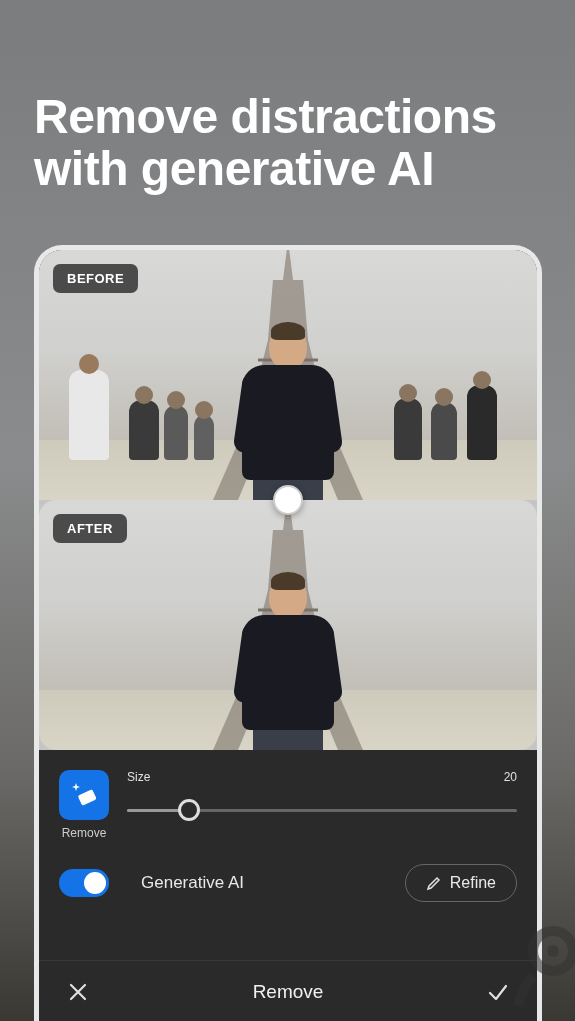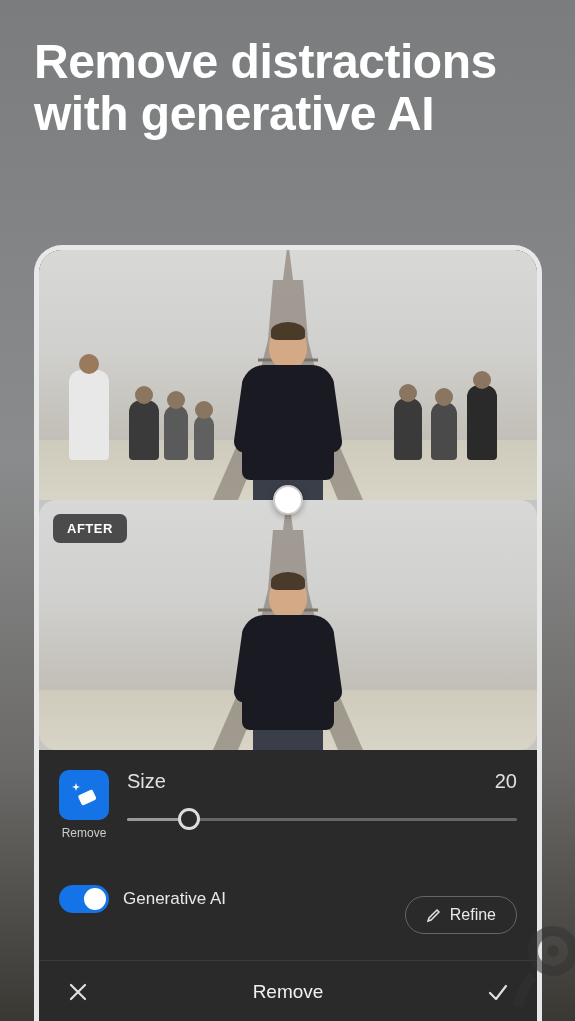--- a/index.html
+++ b/index.html
@@ -5,21 +5,21 @@
 * { margin: 0; padding: 0; box-sizing: border-box; }
 body {
   width: 575px;
   height: 1021px;
   font-family: -apple-system, BlinkMacSystemFont, "Segoe UI", Helvetica, Arial, sans-serif;
   background: linear-gradient(180deg, #7a7c7e 0%, #8a8b8c 45%, #6b6a68 75%, #3a3833 100%);
   position: relative;
   overflow: hidden;
 }
 .hero-text {
-  padding: 36px 34px 0 34px;
+  padding: 91px 34px 0 34px;
   color: #fff;
 }
 .hero-title {
   font-size: 48px;
   font-weight: 700;
   line-height: 1.08;
   letter-spacing: -0.5px;
 }
 .hero-subtitle {
   font-size: 16px;
@@ -206,21 +206,21 @@
 .tool-label {
   font-size: 12px;
   color: #ccc;
 }
 .size-area {
   flex: 1;
 }
 .size-header {
   display: flex;
   justify-content: space-between;
-  font-size: 20px;
+  font-size: 12px;
   color: #e0e0e0;
   margin-bottom: 14px;
 }
 .size-slider {
   position: relative;
   height: 24px;
   display: flex;
   align-items: center;
 }
 .track {
@@ -247,21 +247,21 @@
   width: 22px;
   height: 22px;
   background: #2a2a2a;
   border: 3px solid #ddd;
   border-radius: 50%;
 }
 .row2 {
   display: flex;
   align-items: center;
   margin-top: 24px;
-  gap: 14px;
+  gap: 32px;
 }
 .toggle {
   width: 50px;
   height: 28px;
   background: #1473e6;
   border-radius: 14px;
   position: relative;
 }
 .toggle-knob {
   position: absolute;
@@ -279,21 +279,20 @@
 }
 .refine-btn {
   display: flex;
   align-items: center;
   gap: 8px;
   border: 1.5px solid #666;
   border-radius: 22px;
   padding: 9px 20px;
   font-size: 16px;
   color: #e8e8e8;
-  margin-top: 32px;
 }
 .bottom-bar {
   margin-top: auto;
   display: flex;
   align-items: center;
   justify-content: space-between;
   padding: 20px 8px 22px;
   border-top: 1px solid #3a3a3a;
   margin-left: -20px;
   margin-right: -20px;
@@ -348,20 +347,21 @@
       <div class="person-main">
         <div class="head">
             <div class="hair"></div>
           </div>
         <div class="body-m">
             <div class="arm-l"></div>
             <div class="arm-r"></div>
           </div>
         <div class="legs"></div>
       </div>
+      <div class="badge">BEFORE</div>
     </div>
 
     <div class="photo photo-after">
       <div class="ground"></div>
       <svg class="eiffel" viewBox="0 0 180 260">
         <path d="M90 0 L85 40 L95 40 Z M75 40 L105 40 L110 100 L70 100 Z M70 100 L110 100 L130 180 L50 180 Z M50 180 L130 180 L165 260 L140 260 L115 200 L65 200 L40 260 L15 260 Z" fill="#8a8278" opacity="0.7"></path>
         <line x1="60" y1="120" x2="120" y2="120" stroke="#7a7268" stroke-width="3"></line>
         <line x1="50" y1="180" x2="130" y2="180" stroke="#7a7268" stroke-width="4"></line>
       </svg>
       <div class="person-main">

